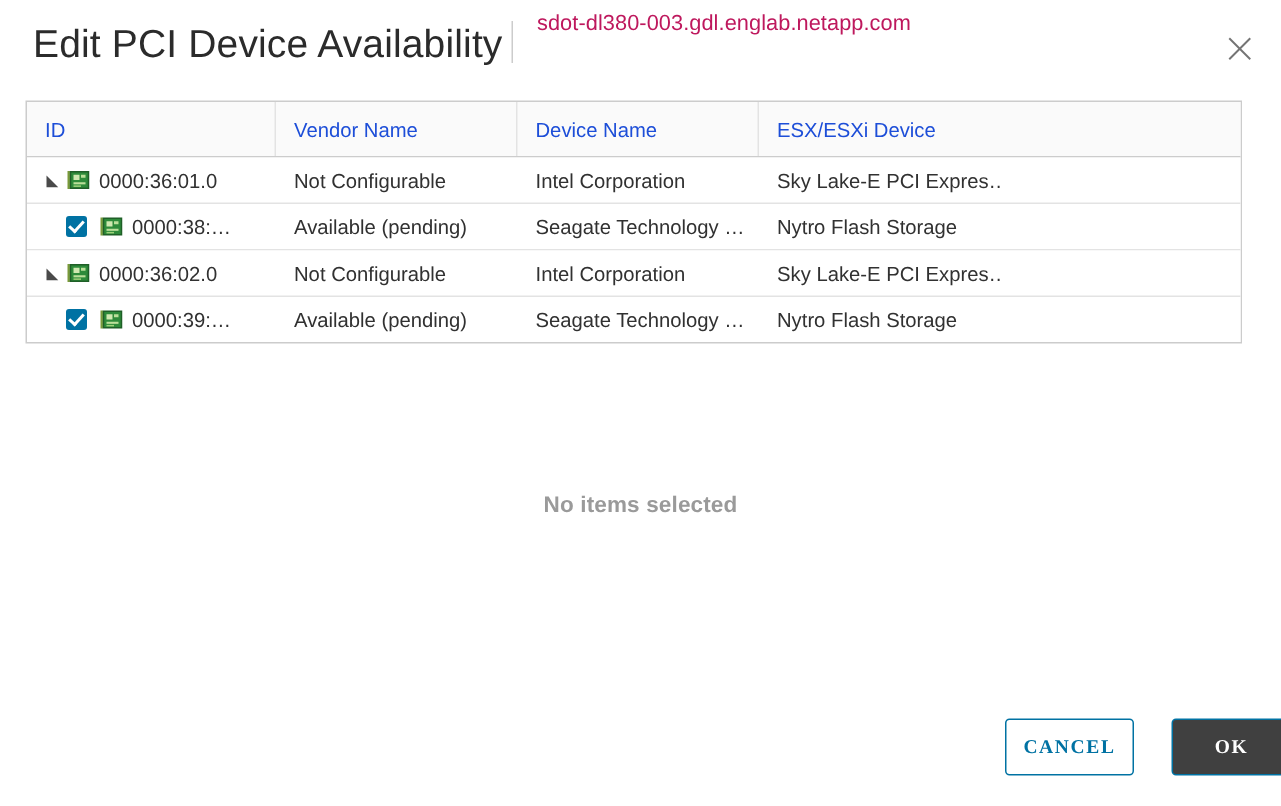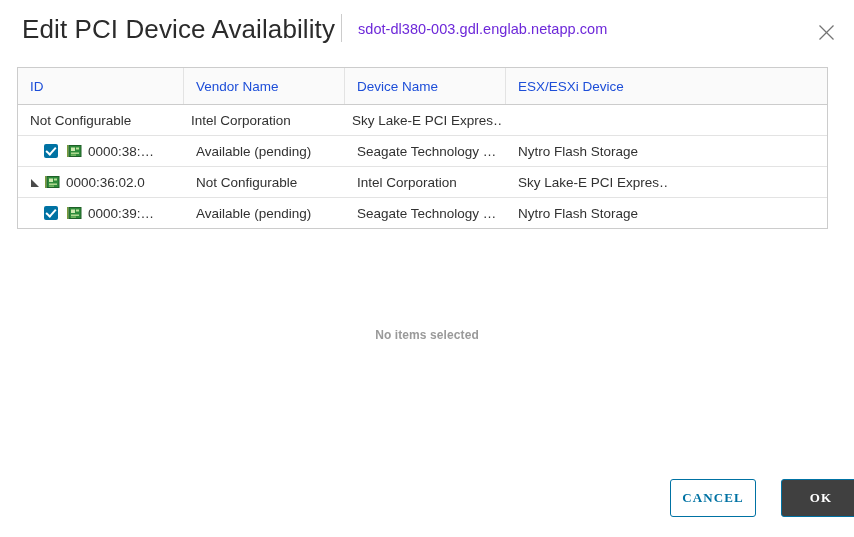--- a/index.html
+++ b/index.html
@@ -38,24 +38,24 @@
     position: absolute;
     left: 341px;
     top: 14px;
     width: 1px;
     height: 28px;
     background: #cccccc;
   }
   .modal-subtitle {
     position: absolute;
     left: 358px;
-    top: 21px;
+    top: 8px;
     font-size: 14.5px;
     font-weight: 400;
-    color: #6d28d9;
+    color: #be185d;
     white-space: nowrap;
     letter-spacing: 0.05px;
   }
   .close-button {
     position: absolute;
     left: 810px;
     top: 16px;
     width: 32px;
     height: 32px;
     cursor: pointer;
@@ -174,21 +174,21 @@
     white-space: nowrap;
   }
 
   
   .empty-state {
     position: absolute;
     left: 0;
     top: 328px;
     width: 854px;
     text-align: center;
-    font-size: 12px;
+    font-size: 15px;
     font-weight: 700;
     color: #9a9a9a;
     letter-spacing: 0.1px;
   }
 
   
   .modal-footer {
     position: absolute;
     left: 0;
     top: 479px;
@@ -243,20 +243,39 @@
 
 <div class="data-table">
   <div class="table-header">
     <div class="th col-id">ID</div>
     <div class="th col-vendor">Vendor Name</div>
     <div class="th col-device">Device Name</div>
     <div class="th col-esx">ESX/ESXi Device</div>
   </div>
   <div id="table-body">
       <div class="tr">
+        <div class="td col-id">
+          <span class="expander">
+            <svg width="9" height="9" viewBox="0 0 9 9" aria-hidden="true">
+              <path d="M0 0 L8 8 L8 0 Z" fill="#4a4a4a" transform="rotate(180 4.5 4.5)"></path>
+            </svg>
+          </span>
+          <span style="display: flex; align-items: center;">
+            <svg class="pci-icon" viewBox="0 0 16 16" aria-hidden="true">
+              <rect x="1" y="2" width="1.6" height="12" fill="#7a9a3a"></rect>
+              <rect x="3" y="2.5" width="12" height="11" fill="#2e8b3a"></rect>
+              <rect x="3" y="2.5" width="12" height="11" fill="none" stroke="#1f5f27" stroke-width="1"></rect>
+              <rect x="5" y="4.5" width="4" height="3.5" fill="#cfe8b0"></rect>
+              <rect x="10" y="4.5" width="3" height="2" fill="#bcdf9a"></rect>
+              <rect x="5" y="9.5" width="8" height="1.4" fill="#bcdf9a"></rect>
+              <rect x="5" y="11.6" width="5" height="1" fill="#9fd17a"></rect>
+            </svg>
+          </span>
+          <span class="id-text">0000:36:01.0</span>
+        </div>
         <div class="td col-status">Not Configurable</div>
         <div class="td col-vendor">Intel Corporation</div>
         <div class="td col-device">Sky Lake-E PCI Expres…</div>
         <div class="td col-esx"></div>
       </div>
       <div class="tr">
         <div class="td col-id">
           <span class="indent-spacer"></span>
           <span class="row-checkbox"></span>
           <span style="display: flex; align-items: center;">

